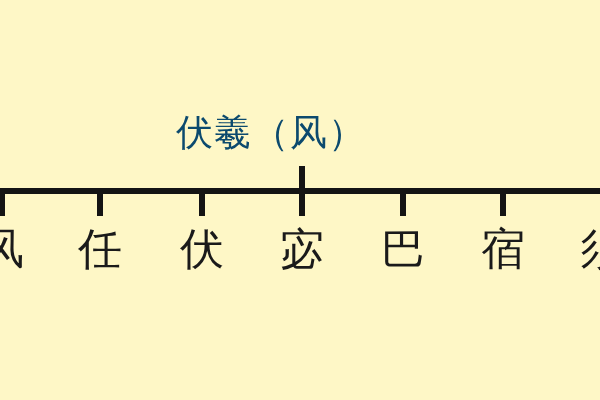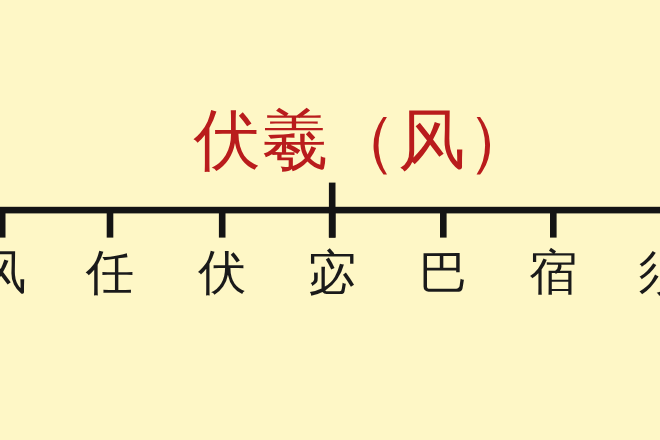--- a/index.html
+++ b/index.html
@@ -17,26 +17,25 @@
       position: absolute;
       left: 0; top: 0;
       width: 600px; height: 400px;
       overflow: hidden;
     }
     .title {
       position: absolute;
       left: 176px;
       top: 104px;
       height: 58px;
-      font-size: 61px;
+      font-size: 37px;
       line-height: 58px;
-      color: #b91c1c;
+      color: #0c4a6e;
       white-space: nowrap;
       letter-spacing: 1px;
-      font-family: Liberation Mono, monospace;
     }
     .axis-line {
       position: absolute;
       left: 0;
       top: 188px;
       width: 600px;
       height: 6px;
     }
     .center-tick {
       position: absolute;

